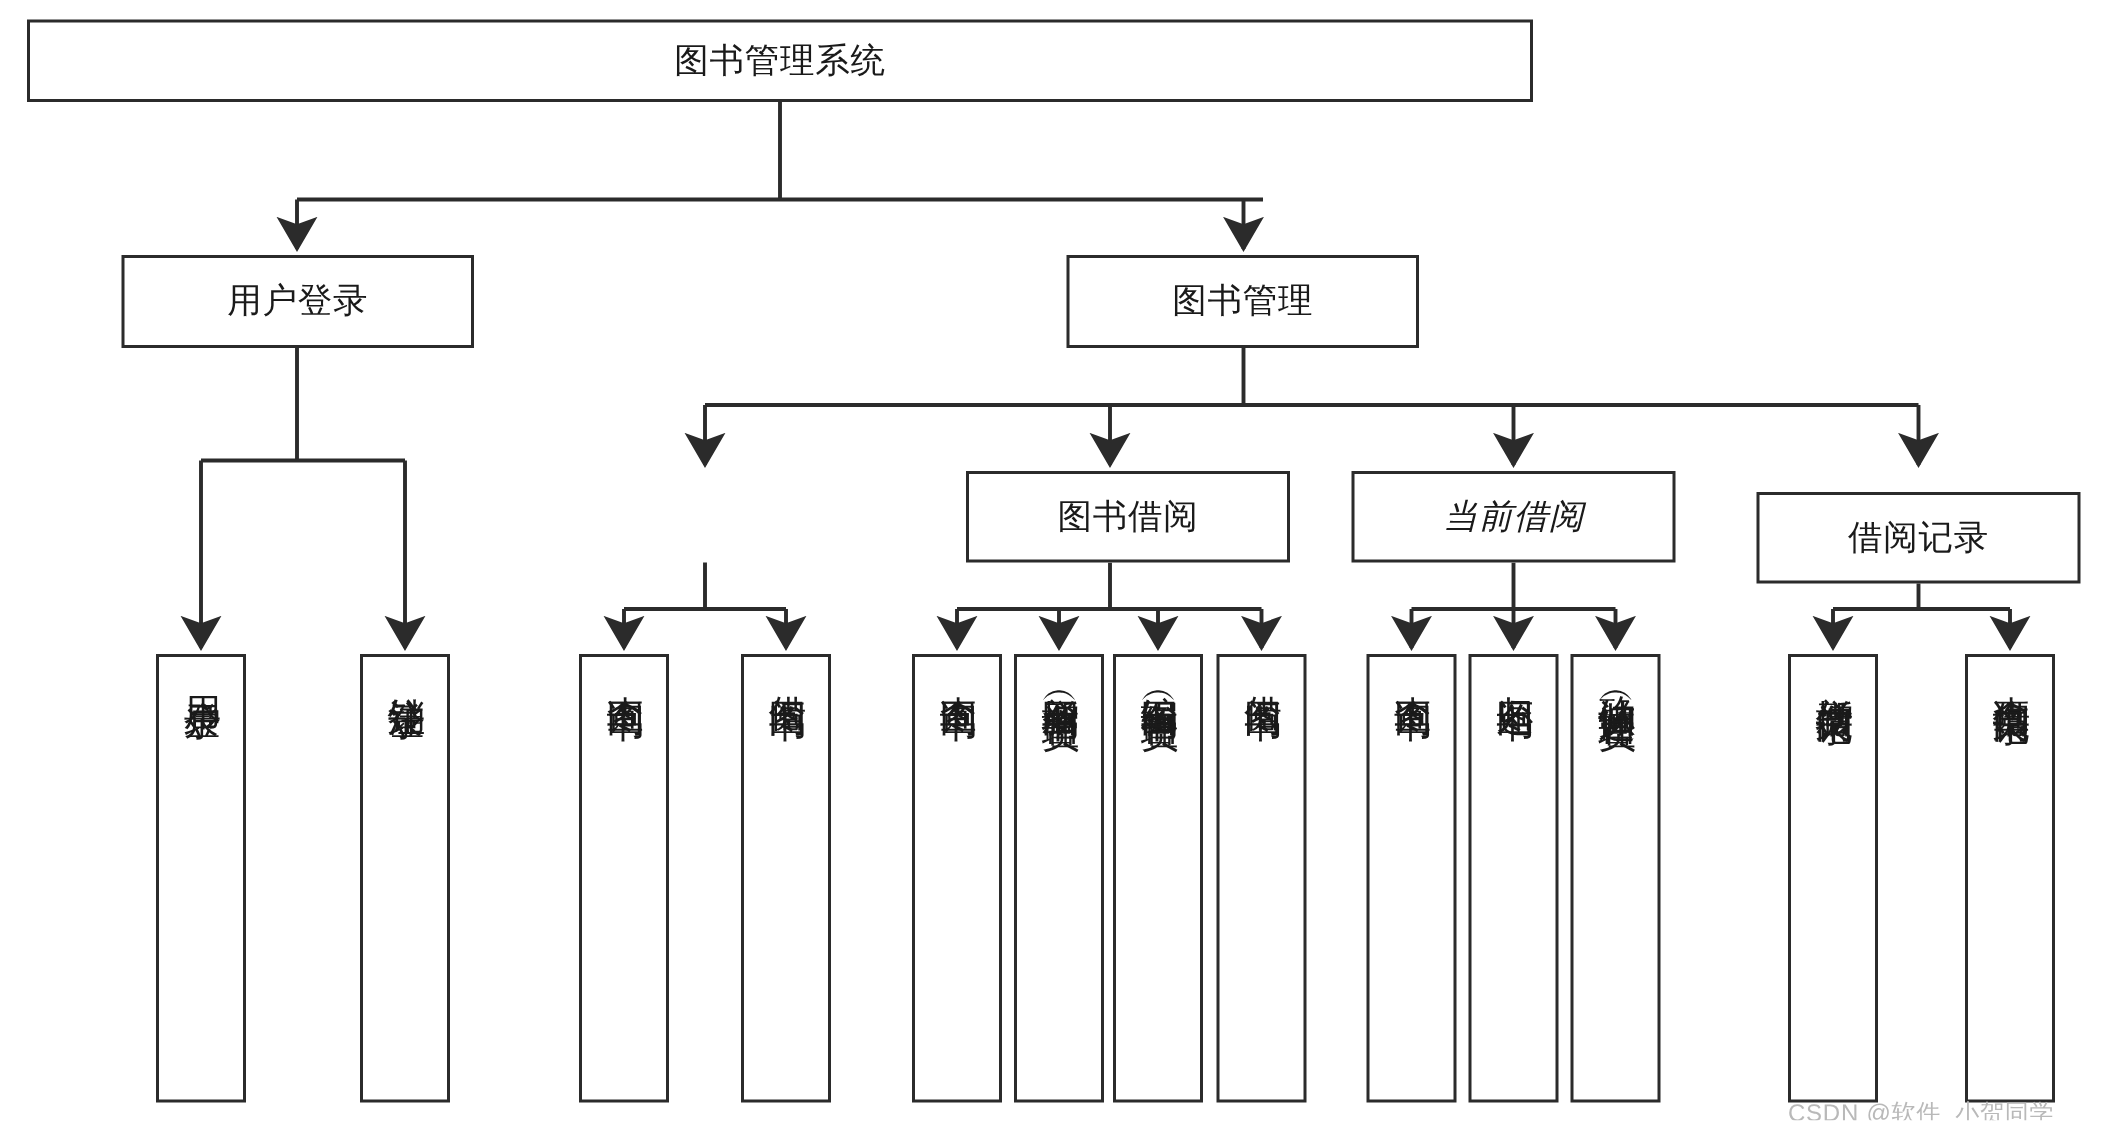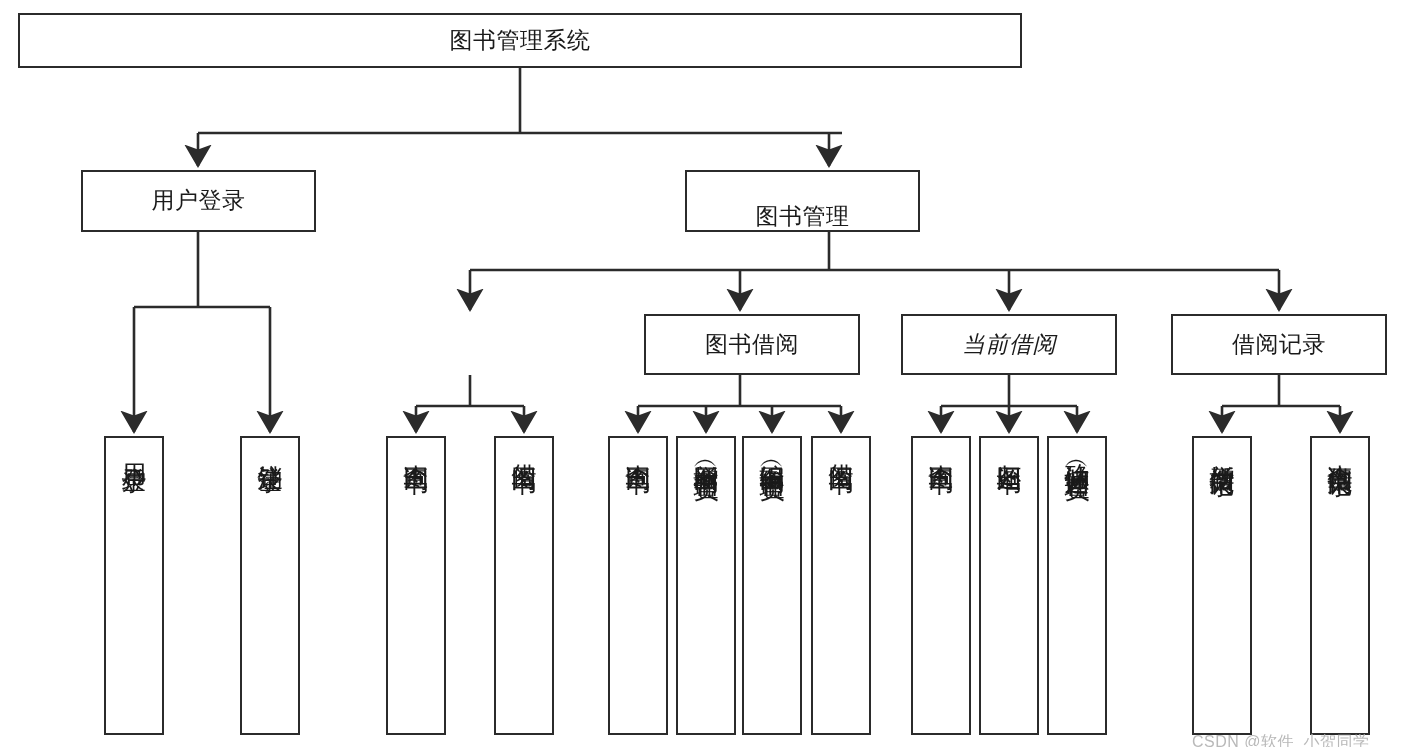--- a/index.html
+++ b/index.html
@@ -125,31 +125,31 @@
     </g>
   </svg>
 
   <div class="node h" style="left:18px; top:13px; width:1004px; height:55px;">
     <span class="label">图书管理系统</span>
   </div>
 
   <div class="node h" style="left:81px; top:170px; width:235px; height:62px;">
     <span class="label">用户登录</span>
   </div>
-  <div class="node h" style="left:685px; top:170px; width:235px; height:62px;align-items:flex-end;">
+  <div class="node h" style="left:711px; top:170px; width:235px; height:62px;">
     <span class="label">图书管理</span>
   </div>
 
   <div class="node h" style="left:632px; top:314px; width:216px; height:61px;margin-left:12px;">
     <span class="label">图书借阅</span>
   </div>
   <div class="node h" style="left:901px; top:314px; width:216px; height:61px;font-style:italic;">
     <span class="label">当前借阅</span>
   </div>
-  <div class="node h" style="left:1171px; top:314px; width:216px; height:61px;">
+  <div class="node h" style="left:1171px; top:328px; width:216px; height:61px;">
     <span class="label">借阅记录</span>
   </div>
 
   <div class="node v" style="left:104px; top:436px; width:60px; height:299px;">
     <span class="label">用户登录</span>
   </div>
   <div class="node v" style="left:240px; top:436px; width:60px; height:299px;">
     <span class="label">注销登录</span>
   </div>
 

